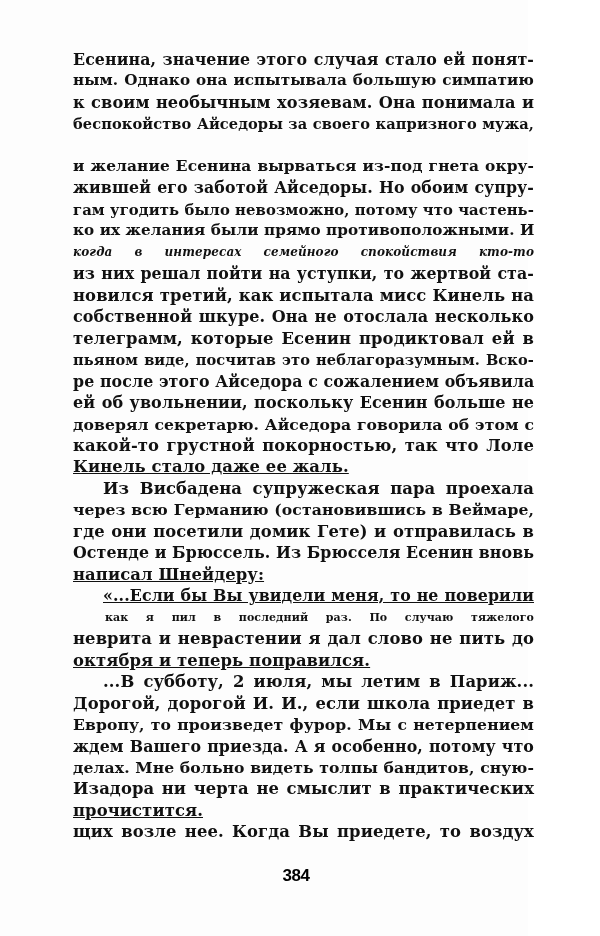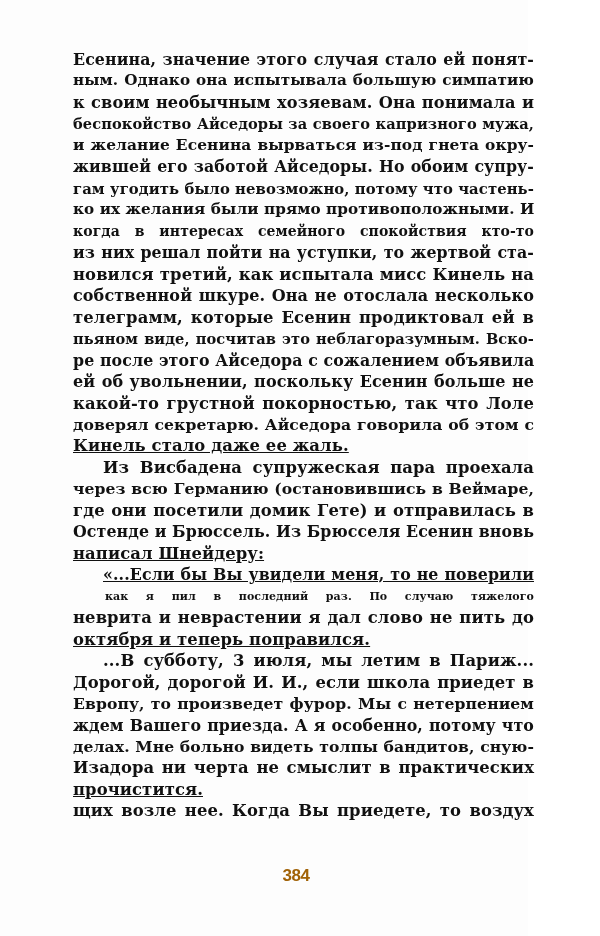--- a/index.html
+++ b/index.html
@@ -49,57 +49,57 @@
   .page-number {
     position: absolute;
     left: 0;
     width: 592px;
     top: 866px;
     text-align: center;
     font-family: "Liberation Sans", "DejaVu Sans", sans-serif;
     font-size: 17px;
     font-weight: bold;
     letter-spacing: -0.5px;
-    color: #a16207;
+    color: #000000;
   }
 </style>
 </head>
 <body>
 
 <div class="page">
   <div class="text-block" id="text-block">
       <span class="line" style="text-align-last: justify; font-size: 15.8px;">Есенина, значение этого случая стало ей понят-</span>
       <span class="line" style="text-align-last: justify; font-size: 15.2px;">ным. Однако она испытывала большую симпатию</span>
       <span class="line" style="text-align-last: justify; font-size: 16.2px;">к своим необычным хозяевам. Она понимала и</span>
       <span class="line" style="text-align-last: justify; font-size: 14.6px;">беспокойство Айседоры за своего капризного мужа,</span>
-      <span class="line" style="text-align-last: justify; font-size: 15.4px;">и желание Есенина вырваться из-под гнета окру-</span>
+      <span class="line" style="text-align-last: justify; font-size: 15.4px; margin-top: 21px;">и желание Есенина вырваться из-под гнета окру-</span>
       <span class="line" style="text-align-last: justify; font-size: 15.8px;">жившей его заботой Айседоры. Но обоим супру-</span>
       <span class="line" style="text-align-last: justify; font-size: 14.8px;">гам угодить было невозможно, потому что частень-</span>
       <span class="line" style="text-align-last: justify; font-size: 15.2px;">ко их желания были прямо противоположными. И</span>
-      <span class="line" style="text-align-last: justify; font-size: 14px;">когда в интересах семейного спокойствия кто-то</span>
+      <span class="line" style="text-align-last: justify; font-size: 12px; font-style: italic;">когда в интересах семейного спокойствия кто-то</span>
       <span class="line" style="text-align-last: justify; font-size: 15.8px;">из них решал пойти на уступки, то жертвой ста-</span>
       <span class="line" style="text-align-last: justify;">новился третий, как испытала мисс Кинель на</span>
       <span class="line" style="text-align-last: justify; font-size: 16px;">собственной шкуре. Она не отослала несколько</span>
       <span class="line" style="text-align-last: justify;">телеграмм, которые Есенин продиктовал ей в</span>
       <span class="line" style="text-align-last: justify; font-size: 14.6px;">пьяном виде, посчитав это неблагоразумным. Вско-</span>
       <span class="line" style="text-align-last: justify; font-size: 15.8px;">ре после этого Айседора с сожалением объявила</span>
       <span class="line" style="text-align-last: justify; font-size: 16px;">ей об увольнении, поскольку Есенин больше не</span>
+      <span class="line" style="text-align-last: justify; font-size: 15.6px;">доверял секретарю. Айседора говорила об этом с</span>
       <span class="line" style="text-align-last: justify;">какой-то грустной покорностью, так что Лоле</span>
-      <span class="line" style="text-align-last: justify; font-size: 15.6px;">доверял секретарю. Айседора говорила об этом с</span>
       <span class="line last">Кинель стало даже ее жаль.</span>
       <span class="line indent" style="text-align-last: justify;">Из Висбадена супружеская пара проехала</span>
       <span class="line" style="text-align-last: justify; font-size: 15.6px;">через всю Германию (остановившись в Веймаре,</span>
       <span class="line" style="text-align-last: justify;">где они посетили домик Гете) и отправилась в</span>
       <span class="line" style="text-align-last: justify; font-size: 15.8px;">Остенде и Брюссель. Из Брюсселя Есенин вновь</span>
       <span class="line last">написал Шнейдеру:</span>
       <span class="line indent" style="text-align-last: justify; font-size: 15.8px; text-decoration: underline;">«...Если бы Вы увидели меня, то не поверили</span>
       <span class="line" style="text-align-last: justify; font-size: 11px; margin-left: 32px;">как я пил в последний раз. По случаю тяжелого</span>
       <span class="line" style="text-align-last: justify;">неврита и неврастении я дал слово не пить до</span>
       <span class="line last">октября и теперь поправился.</span>
-      <span class="line indent" style="text-align-last: justify;">...В субботу, 3 июля, мы летим в Париж...</span>
+      <span class="line indent" style="text-align-last: justify;">...В субботу, 2 июля, мы летим в Париж...</span>
       <span class="line" style="text-align-last: justify;">Дорогой, дорогой И. И., если школа приедет в</span>
       <span class="line" style="text-align-last: justify; font-size: 15.6px;">Европу, то произведет фурор. Мы с нетерпением</span>
       <span class="line" style="text-align-last: justify; font-size: 15.8px;">ждем Вашего приезда. А я особенно, потому что</span>
       <span class="line" style="text-align-last: justify; font-size: 15.6px;">делах. Мне больно видеть толпы бандитов, сную-</span>
       <span class="line" style="text-align-last: justify;">Изадора ни черта не смыслит в практических</span>
       <span class="line last">прочистится.</span>
       <span class="line" style="text-align-last: justify;">щих возле нее. Когда Вы приедете, то воздух</span>
     </div>
   <div class="page-number">384</div>
 </div>

